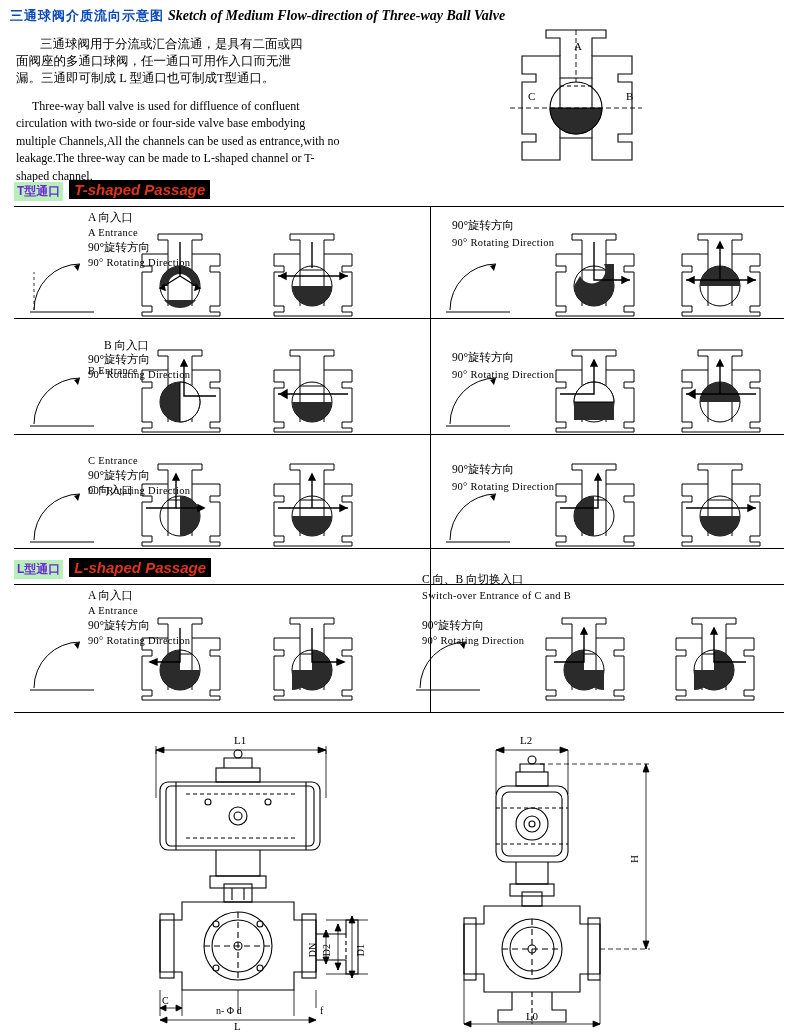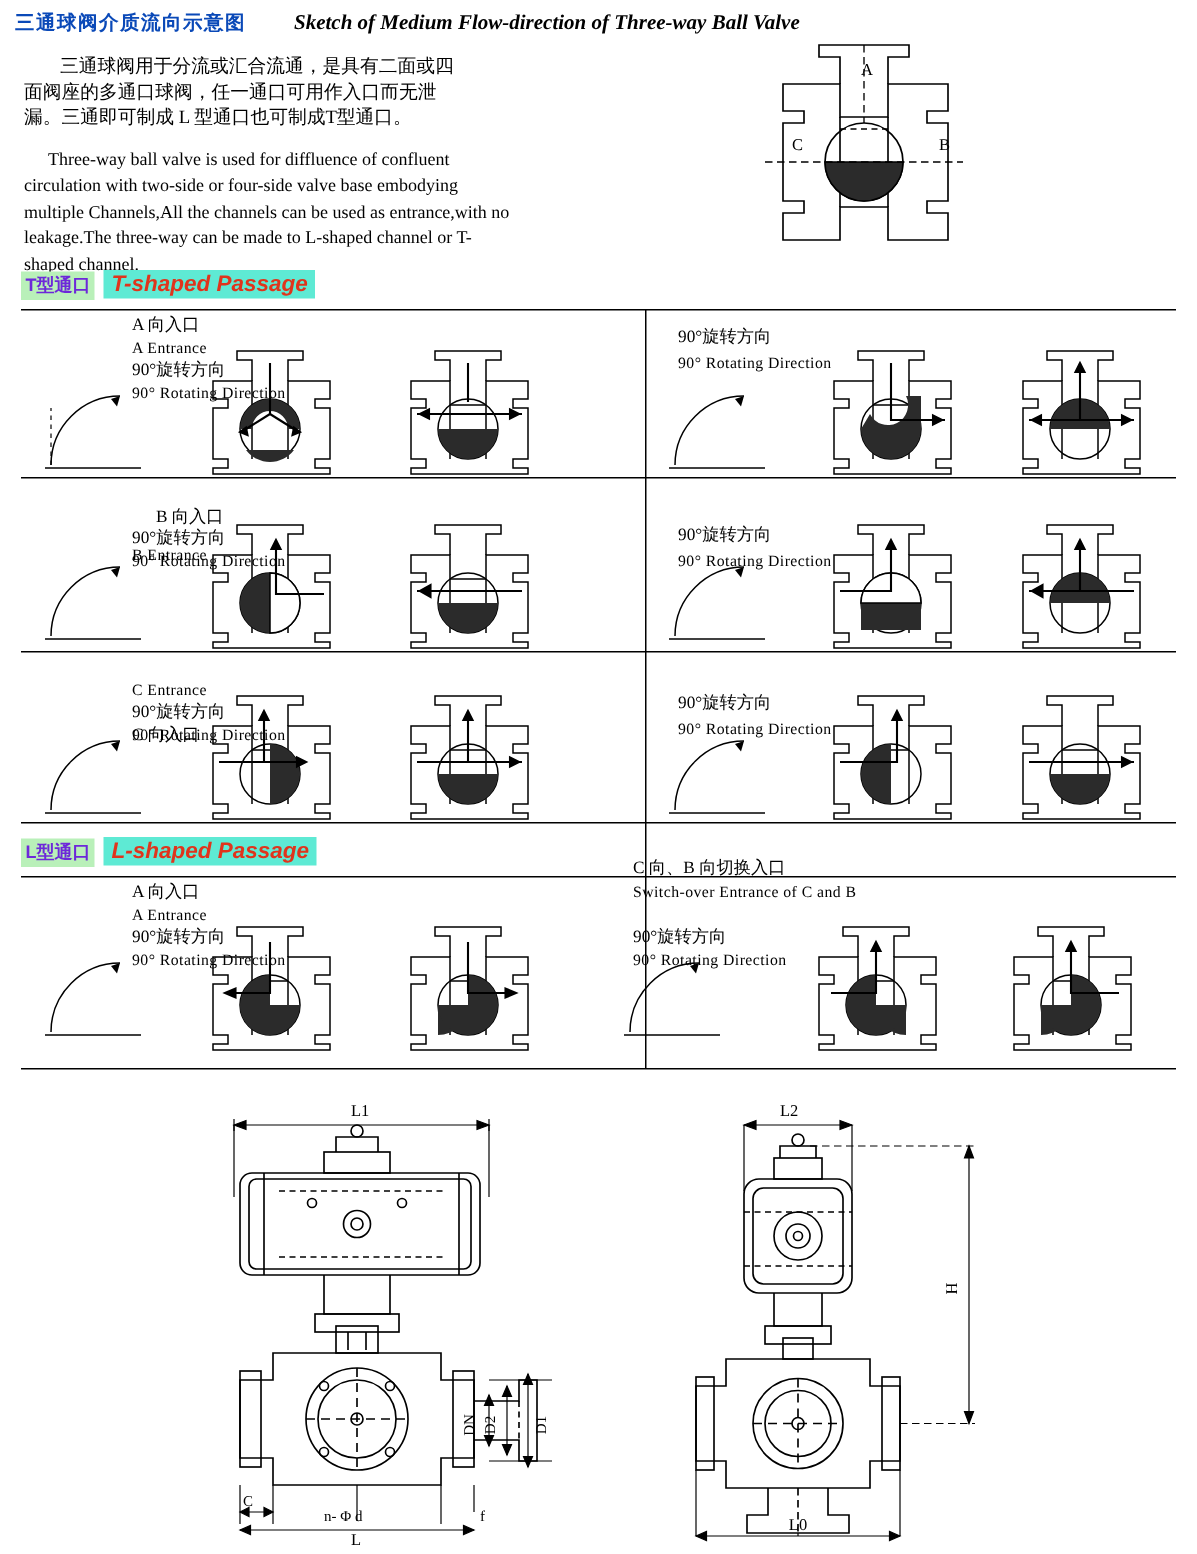--- a/index.html
+++ b/index.html
@@ -1,26 +1,26 @@
 <!DOCTYPE html>
 <html><head>
 <meta charset="utf-8">
 <style>
   html,body{margin:0;padding:0;background:#fff;}
   body{width:798px;height:1036px;position:relative;font-family:"Liberation Serif",serif;color:#000;overflow:hidden;}
   .page{position:absolute;inset:0;}
   .hdr{position:absolute;top:6px;left:10px;width:780px;}
   .hdr .cn{color:#0a49b8;font-family:"Liberation Sans",sans-serif;font-weight:bold;font-size:13px;letter-spacing:1px;}
-  .hdr .en{color:#000;font-family:"Liberation Serif",serif;font-weight:bold;font-style:italic;font-size:14px;margin-left:28px;}
+  .hdr .en{color:#000;font-family:"Liberation Serif",serif;font-weight:bold;font-style:italic;font-size:14px;margin-left:0;}
   .para{position:absolute;font-size:12.5px;line-height:1.35;}
   .para.cn{top:36px;left:16px;width:290px;font-family:"Liberation Serif",serif;text-indent:24px;}
   .para.en{top:98px;left:16px;width:330px;font-family:"Liberation Serif",serif;font-size:12px;line-height:1.45;text-indent:16px;}
   .sect{position:absolute;height:20px;}
   .sect .tagcn{display:inline-block;background:#b9f0b9;color:#6d28d9;font-family:"Liberation Sans",sans-serif;font-weight:bold;font-size:12px;padding:1px 3px;}
-  .sect .tagen{display:inline-block;background:#5eead4;color:#e0341c;font-family:"Liberation Sans",sans-serif;font-weight:bold;font-style:italic;font-size:15px;padding:1px 5px;margin-left:6px;}
+  .sect .tagen{display:inline-block;background:#000000;color:#e0341c;font-family:"Liberation Sans",sans-serif;font-weight:bold;font-style:italic;font-size:15px;padding:1px 5px;margin-left:6px;}
   .lbl{position:absolute;font-size:11.5px;line-height:1.25;white-space:nowrap;}
   .lbl.en{font-family:"Liberation Serif",serif;font-size:10.5px;letter-spacing:.3px;}
   .hr{position:absolute;border-top:1px solid #000;}
   svg{display:block;}
   .sv{position:absolute;}
 </style>
 </head>
 <body>
 
 <div class="page">

